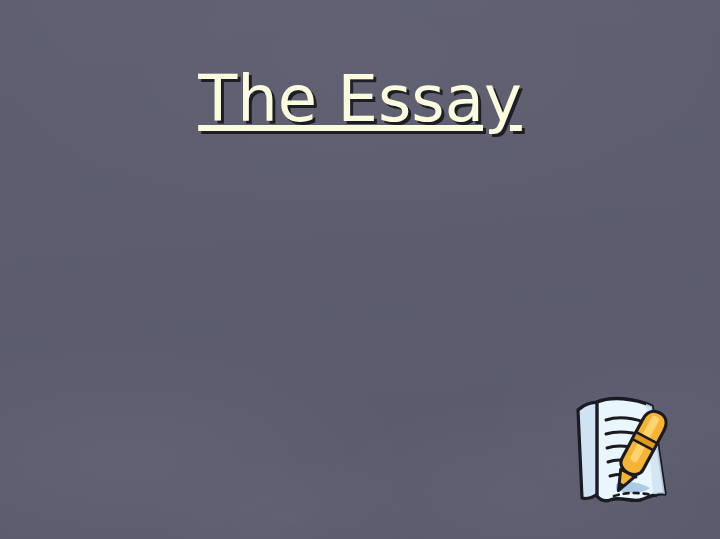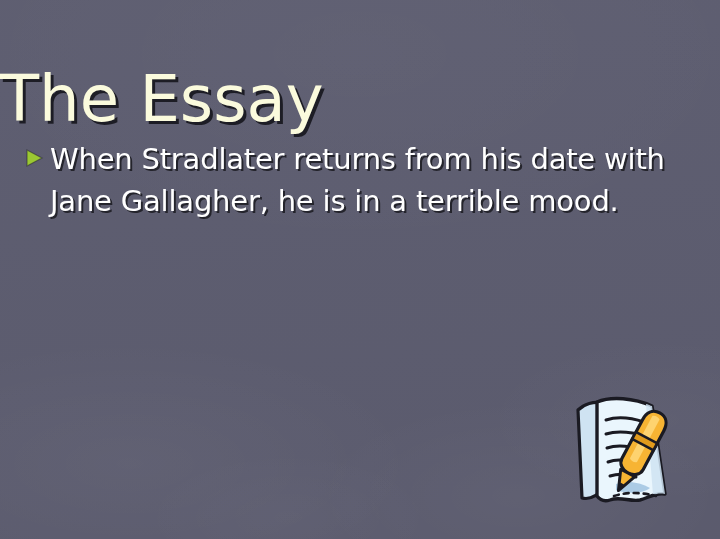--- a/index.html
+++ b/index.html
@@ -31,27 +31,29 @@
       radial-gradient(ellipse 200px 90px at 40% 96%, rgba(255,255,255,0.022), rgba(255,255,255,0) 75%),
       radial-gradient(ellipse 520px 260px at 50% 10%, rgba(255,255,255,0.018), rgba(255,255,255,0) 80%),
       linear-gradient(175deg, rgba(255,255,255,0.015) 0%, rgba(0,0,0,0.015) 100%);
   }
 
   .title {
     position: absolute;
     left: 0;
     right: 0;
     top: 17px;
+    text-align: center;
     color: #fbfbdd;
     font-size: 64px;
     line-height: 78px;
     font-weight: normal;
     letter-spacing: 0px;
     text-shadow: 3px 3px 0 rgba(24,24,30,0.92);
     white-space: nowrap;
+    text-decoration: underline;
   }
 
   .body-list {
     position: absolute;
     left: 24px;
     top: 138px;
     width: 660px;
     margin: 0;
     padding: 0;
     list-style: none;
@@ -104,29 +106,20 @@
 <body>
 
 <div class="slide">
 
   <div class="slide-texture"></div>
 
   <h1 class="title">The Essay</h1>
 
   <ul class="body-list">
 
-    <li class="bullet-item">
-      <span class="bullet-marker">
-        <svg width="22" height="18" viewBox="0 0 22 18" aria-hidden="true">
-          <polygon points="3,1 18,9 3,17" fill="#9bc832"></polygon>
-          <polygon points="3,1 18,9 3,17" fill="none" stroke="#2a2a33" stroke-width="1.2" opacity="0.55"></polygon>
-        </svg>
-      </span>
-      <span class="bullet-text">When Stradlater returns from his date with Jane Gallagher, he is in a terrible mood.</span>
-    </li>
 
 
 
   </ul>
 
   <div class="clipart">
     <svg viewBox="0 0 118 122" aria-hidden="true">
 
       <path d="M14 18 C20 12, 30 9, 38 11 L40 96 C34 103, 26 108, 18 106 Z" fill="#cfe3f2" stroke="#1a1a22" stroke-width="3.2" stroke-linejoin="round"></path>
 

